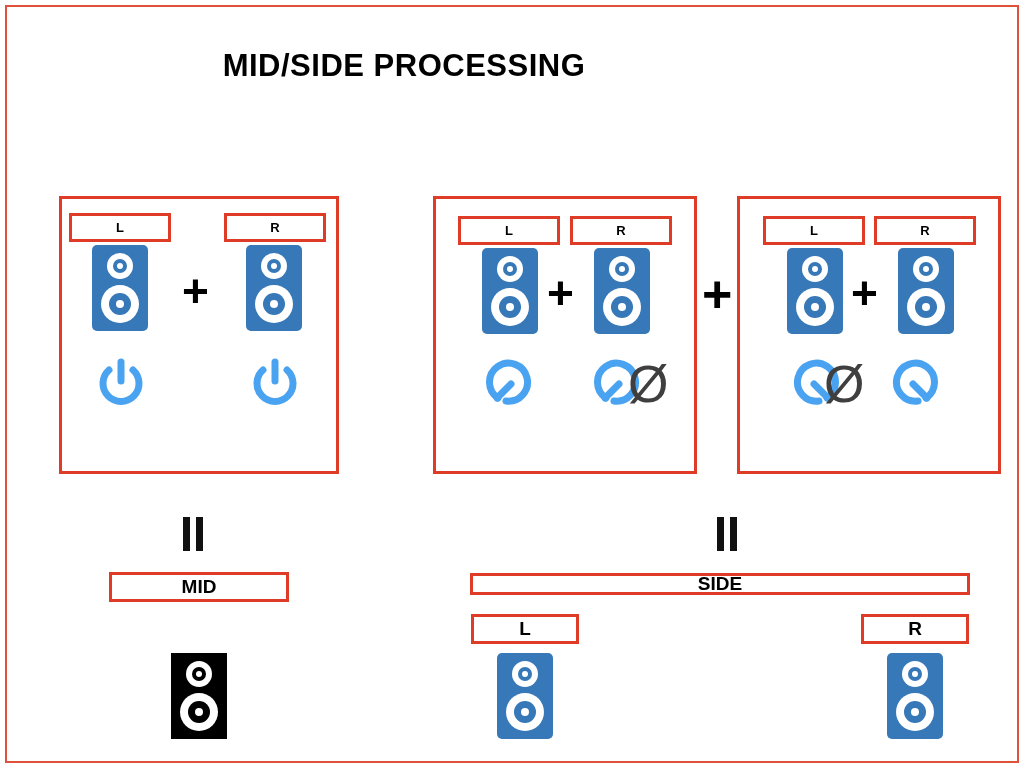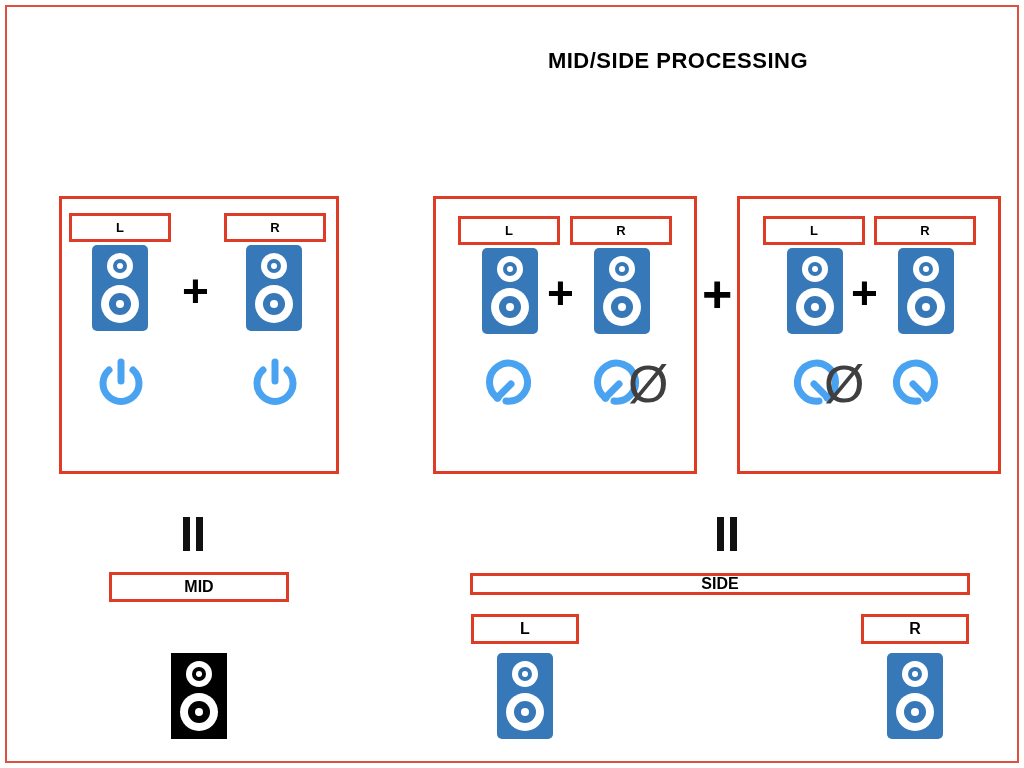--- a/index.html
+++ b/index.html
@@ -8,22 +8,22 @@
     font-family:"Liberation Sans", sans-serif;
     overflow:hidden;position:relative;
   }
 
   .page-border{
     position:absolute;left:5px;top:5px;width:1014px;height:758px;
     border:2px solid #e0513c;box-sizing:border-box;pointer-events:none;
   }
 
   .title{
-    position:absolute;left:0;top:48px;width:808px;text-align:right;
-    font-size:22px;font-weight:bold;color:#000;letter-spacing:.5px;
+    position:absolute;left:0;top:48px;width:808px;text-align:center;
+    font-size:31px;font-weight:bold;color:#000;letter-spacing:.5px;
   }
 
   
   .group-box{
     position:absolute;border:3px solid #de3c27;background:#fff;box-sizing:border-box;
   }
   #box-mid  {left:59px; top:196px; width:280px;height:278px;}
   #box-side1{left:433px;top:196px; width:264px;height:278px;}
   #box-side2{left:737px;top:196px; width:264px;height:278px;}
 
@@ -74,21 +74,21 @@
   
   .phase{
     position:absolute;font-size:52px;color:#3f3f3f;line-height:1;
     font-family:"Liberation Sans", sans-serif;
   }
 
   
   .bar{
     position:absolute;border:3px solid #de3c27;background:#fff;box-sizing:border-box;
     display:flex;align-items:center;justify-content:center;
-    font-size:16px;font-weight:bold;color:#000;
+    font-size:19px;font-weight:bold;color:#000;
   }
 </style>
 </head>
 <body>
 
 <div class="page-border"></div>
 
 <div class="title">MID/SIDE PROCESSING</div>
 
 <div class="group-box" id="box-mid"></div>

